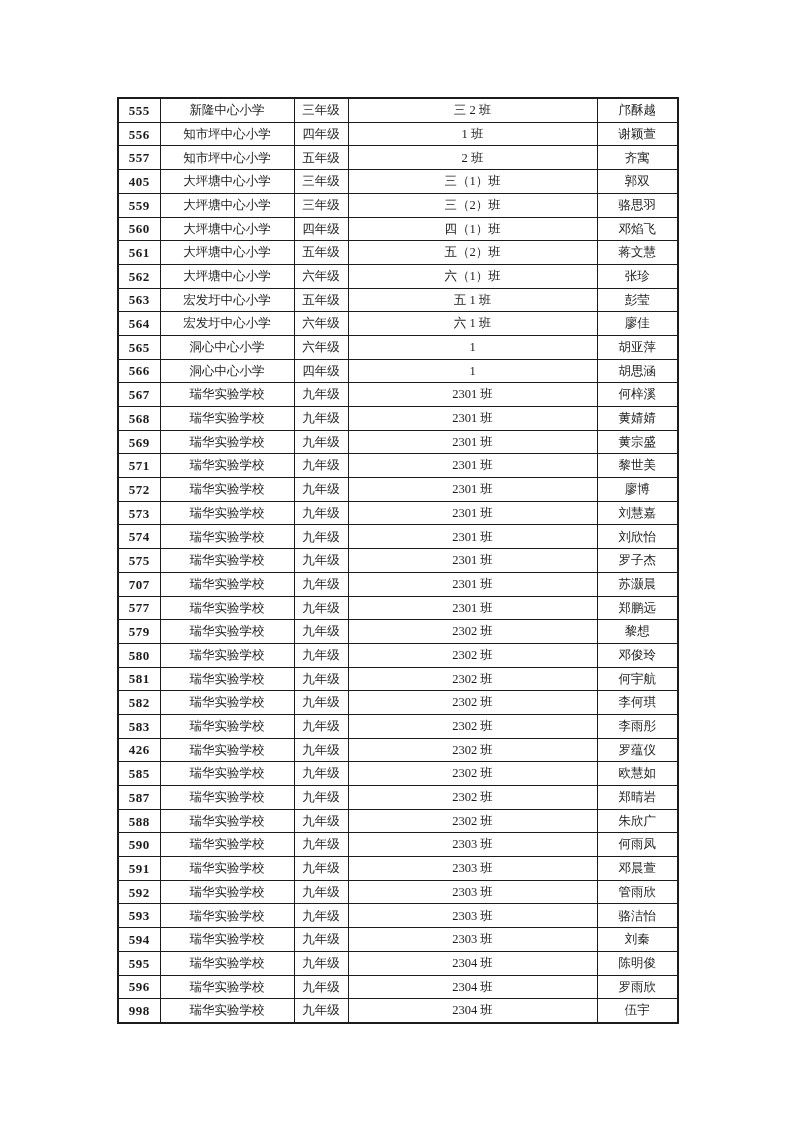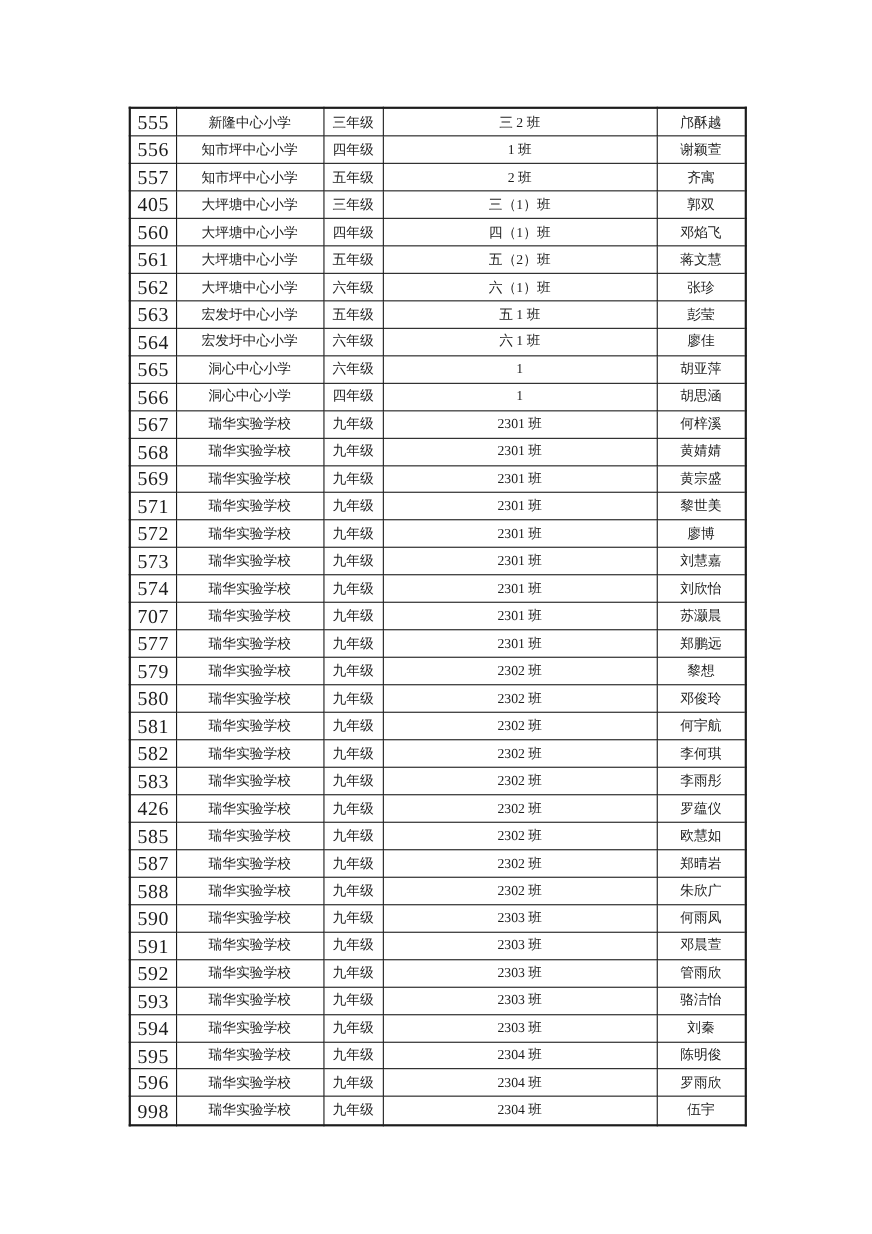--- a/index.html
+++ b/index.html
@@ -36,22 +36,23 @@
     border: 1px solid #1c1c1c;
     text-align: center;
     vertical-align: middle;
     padding: 0 2px;
     overflow: hidden;
     white-space: nowrap;
     height: 19px; 
     line-height: 1;
   }
   td.col-number {
-    font-size: 18px;
+    font-size: 13px;
     letter-spacing: 0.5px;
+    font-weight: bold;
   }
 </style>
 </head>
 <body>
 
 <div class="page">
   <table class="student-table">
     <colgroup>
       <col style="width:42px">
       <col style="width:134px">
@@ -82,20 +83,27 @@
     <td class="col-name">齐寓</td>
   </tr>
         <tr>
     <td class="col-number">405</td>
     <td class="col-school">大坪塘中心小学</td>
     <td class="col-grade">三年级</td>
     <td class="col-class">三（1）班</td>
     <td class="col-name">郭双</td>
   </tr>
         <tr>
+    <td class="col-number">559</td>
+    <td class="col-school">大坪塘中心小学</td>
+    <td class="col-grade">三年级</td>
+    <td class="col-class">三（2）班</td>
+    <td class="col-name">骆思羽</td>
+  </tr>
+        <tr>
     <td class="col-number">560</td>
     <td class="col-school">大坪塘中心小学</td>
     <td class="col-grade">四年级</td>
     <td class="col-class">四（1）班</td>
     <td class="col-name">邓焰飞</td>
   </tr>
         <tr>
     <td class="col-number">561</td>
     <td class="col-school">大坪塘中心小学</td>
     <td class="col-grade">五年级</td>
@@ -180,20 +188,27 @@
     <td class="col-name">刘慧嘉</td>
   </tr>
         <tr>
     <td class="col-number">574</td>
     <td class="col-school">瑞华实验学校</td>
     <td class="col-grade">九年级</td>
     <td class="col-class">2301 班</td>
     <td class="col-name">刘欣怡</td>
   </tr>
         <tr>
+    <td class="col-number">575</td>
+    <td class="col-school">瑞华实验学校</td>
+    <td class="col-grade">九年级</td>
+    <td class="col-class">2301 班</td>
+    <td class="col-name">罗子杰</td>
+  </tr>
+        <tr>
     <td class="col-number">707</td>
     <td class="col-school">瑞华实验学校</td>
     <td class="col-grade">九年级</td>
     <td class="col-class">2301 班</td>
     <td class="col-name">苏灏晨</td>
   </tr>
         <tr>
     <td class="col-number">577</td>
     <td class="col-school">瑞华实验学校</td>
     <td class="col-grade">九年级</td>

